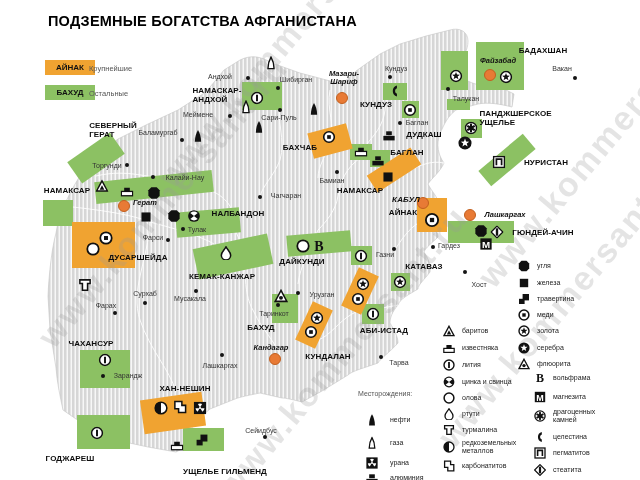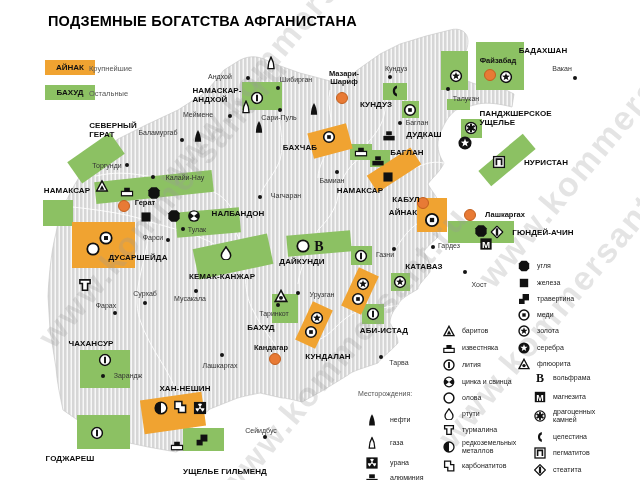--- a/index.html
+++ b/index.html
@@ -9,21 +9,21 @@
   #overlay,#legend-layer,#wm-layer{position:absolute;left:0;top:0;width:640px;height:480px;pointer-events:none;}
   .title{position:absolute;left:48px;top:13px;font-size:14.5px;font-weight:bold;letter-spacing:.2px;color:#000;}
   .subtitle{position:absolute;left:48px;top:40px;font-size:7.5px;color:#666;}
   .chip{position:absolute;left:45px;width:50px;height:15px;display:flex;align-items:center;justify-content:center;
         font-size:8px;font-weight:bold;color:#111;}
   .chip-label{position:absolute;left:89px;font-size:7.5px;color:#555;transform:translateY(-50%);}
   .region-label{position:absolute;transform:translate(-50%,-50%);font-weight:bold;font-size:8px;color:#0d0d0d;
         white-space:pre-line;text-align:left;line-height:1.15;letter-spacing:.1px;}
   .city-label{position:absolute;transform:translate(-50%,-50%);font-size:7px;color:#333;
         white-space:pre-line;text-align:center;line-height:1.1;}
-  .city-label.major{font-weight:bold;color:#111;font-size:7.5px;}
+  .city-label.major{font-weight:bold;color:#111;font-size:7.5px;font-style:italic;}
   .city-label.capital{font-size:8px;letter-spacing:.2px;}
   .city-dot{position:absolute;width:4px;height:4px;border-radius:50%;background:#141414;transform:translate(-50%,-50%);}
   .city-dot.major{width:10px;height:10px;background:#E87A35;border:1px solid #c2601f;}
   .sym{position:absolute;transform:translate(-50%,-50%);line-height:0;}
   .legend-label{position:absolute;transform:translateY(-50%);font-size:7px;color:#222;
         white-space:pre-line;line-height:1.2;}
   .deposits-title{position:absolute;transform:translateY(-50%);font-size:7px;color:#555;}
   .wm{position:absolute;font-size:34px;font-weight:bold;color:#9a9a9a;opacity:.26;white-space:nowrap;
       transform:rotate(-50deg);transform-origin:0 0;letter-spacing:2px;}
 </style>

